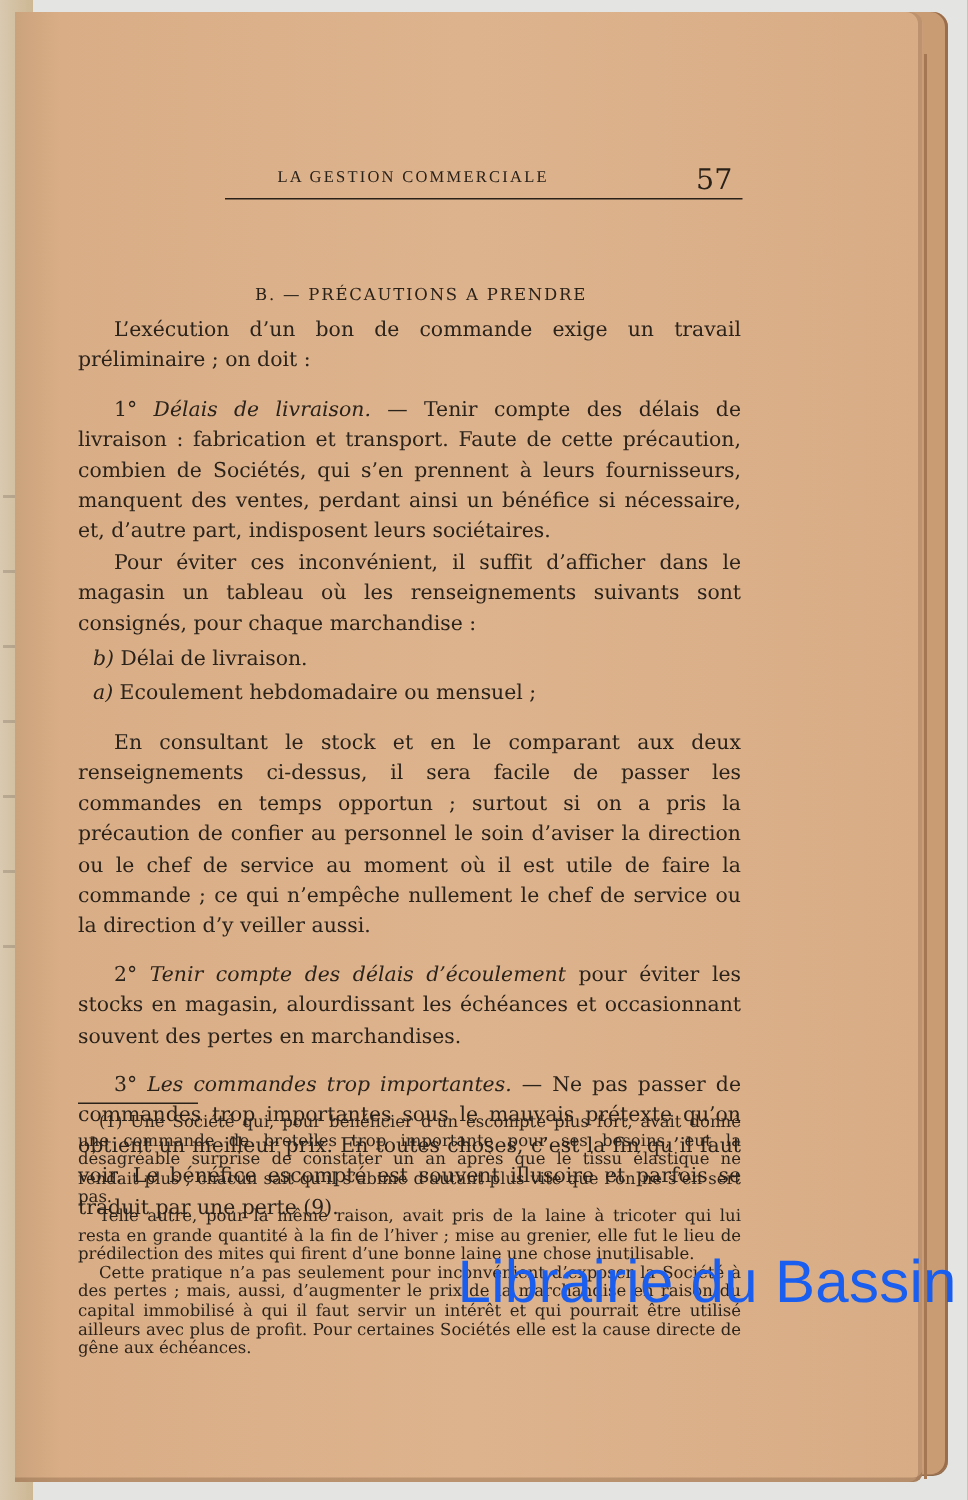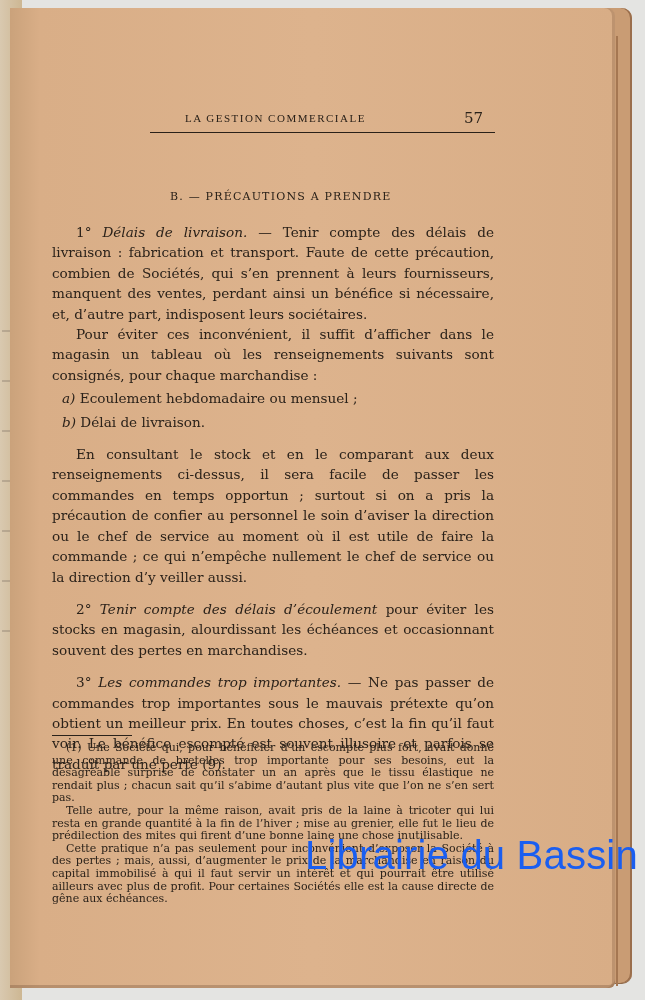--- a/index.html
+++ b/index.html
@@ -28,21 +28,21 @@
   }
   .edge-line {
     position:absolute; left:606px; top:28px; width:2px; height:950px; background:#a57752;
   }
   .running-head {
     position:absolute; left:185px; top:112px; font-size:11px; letter-spacing:1.5px;
     color:#2a2119;
     font-family:Liberation Serif, serif;
   }
   .page-number {
-    position:absolute; left:464px; top:109px; font-size:15px; color:#2a2119;
+    position:absolute; left:464px; top:109px; font-size:19px; color:#2a2119;
   }
   .head-rule {
     position:absolute; left:150px; top:132px; width:345px; height:1px; background:#2a2119;
   }
   .section-heading {
     position:absolute; left:170px; top:174px; font-size:11px; letter-spacing:1.2px; color:#2a2119;margin-top:16px;
   }
   .body-text {
     position:absolute; left:52px; width:442px; color:#2b221a;
     font-size:13.6px; line-height:20.4px; text-align:justify;
@@ -83,25 +83,26 @@
   <div class="edge-line"></div>
 </div>
 
 <div class="running-head">LA GESTION COMMERCIALE</div>
 <div class="page-number">57</div>
 <div class="head-rule"></div>
 
 <div class="section-heading">B. — PRÉCAUTIONS A PRENDRE</div>
 
 <div class="body-text" style="top:210px">
+  <p>L’exécution d’un bon de commande exige un travail préliminaire ; on doit :</p>
   <div class="gap"></div>
   <p><span>1°</span> <em>Délais de livraison.</em><span> — Tenir compte des délais de livraison : fabrication et transport. Faute de cette précaution, combien de Sociétés, qui s’en prennent à leurs fournisseurs, manquent des ventes, perdant ainsi un bénéfice si nécessaire, et, d’autre part, indisposent leurs sociétaires.</span></p>
   <p>Pour éviter ces inconvénient, il suffit d’afficher dans le magasin un tableau où les renseignements suivants sont consignés, pour chaque marchandise :</p>
+  <p class="item"><em>b)</em><span> Délai de livraison.</span></p>
   <p class="item"><em>a)</em><span> Ecoulement hebdomadaire ou mensuel ;</span></p>
-  <p class="item"><em>b)</em><span> Délai de livraison.</span></p>
   <div class="gap"></div>
   <p>En consultant le stock et en le comparant aux deux renseignements ci-dessus, il sera facile de passer les commandes en temps opportun ; surtout si on a pris la précaution de confier au personnel le soin d’aviser la direction ou le chef de service au moment où il est utile de faire la commande ; ce qui n’empêche nullement le chef de service ou la direction d’y veiller aussi.</p>
   <div class="gap"></div>
   <p><span>2°</span> <em>Tenir compte des délais d’écoulement</em><span> pour éviter les stocks en magasin, alourdissant les échéances et occasionnant souvent des pertes en marchandises.</span></p>
   <div class="gap"></div>
   <p><span>3°</span> <em>Les commandes trop importantes.</em><span> — Ne pas passer de commandes trop importantes sous le mauvais prétexte qu’on obtient un meilleur prix. En toutes choses, c’est la fin qu’il faut voir. Le bénéfice escompté est souvent illusoire et parfois se traduit par une perte (9).</span></p>
 </div>
 
 <div class="footnote-rule"></div>
 <div class="footnotes">

